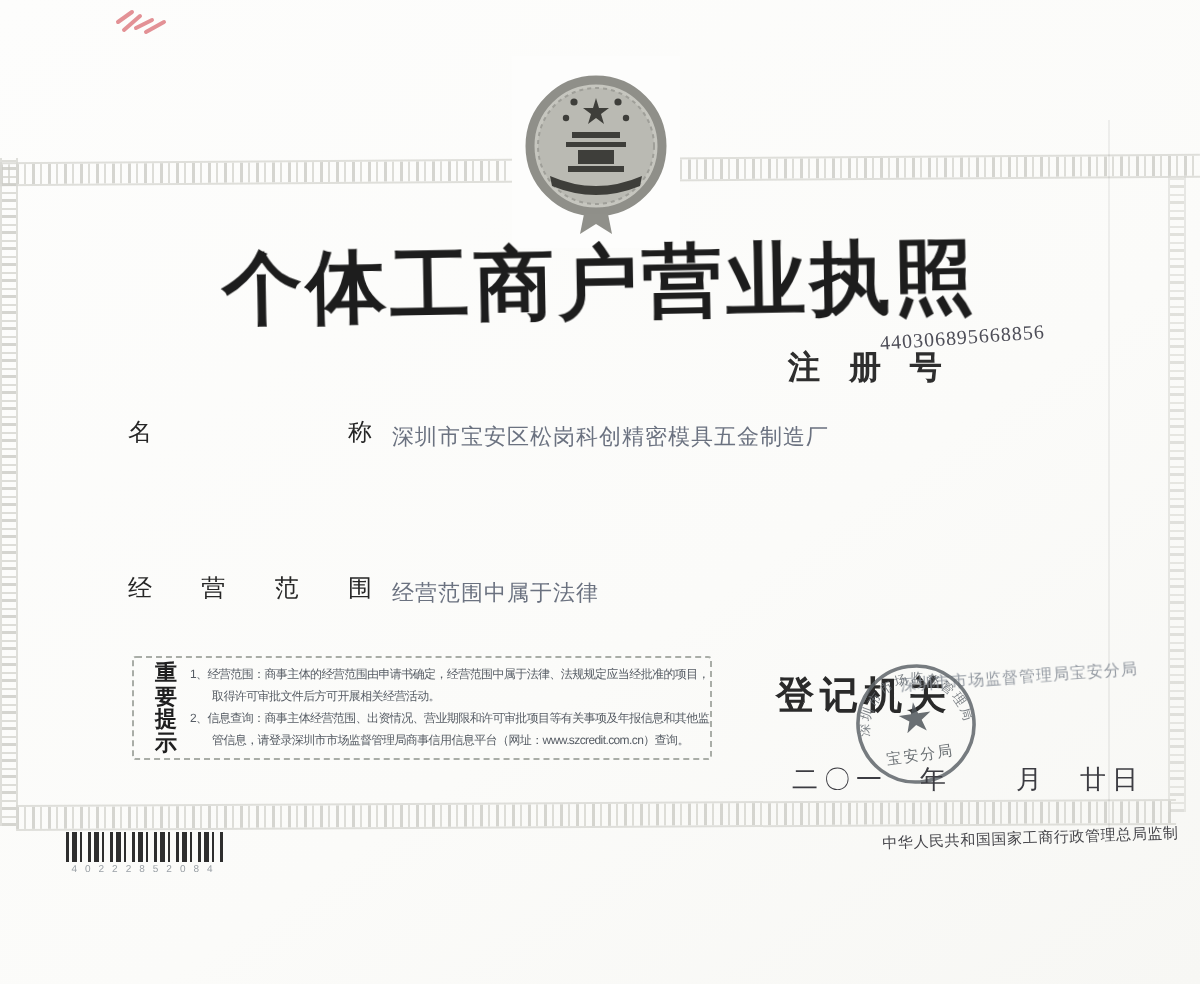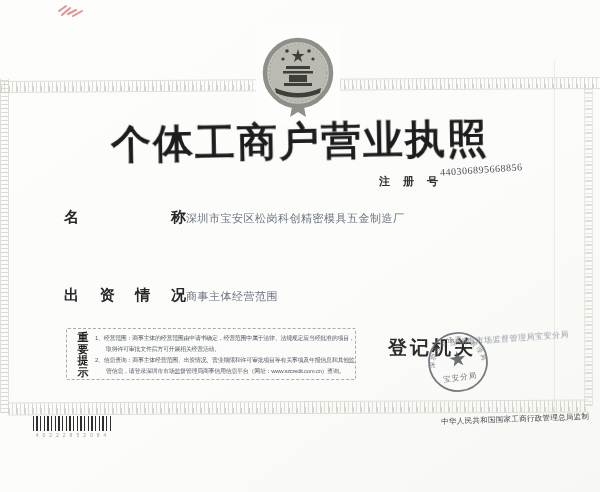--- a/index.html
+++ b/index.html
@@ -46,38 +46,38 @@
   .doc-title {
     position: absolute; left: 80px; top: 114px; width: 440px;
     text-align: center;
     font-size: 40px; font-weight: bold; color: #1d1d1d;
     letter-spacing: 2px;
     transform: rotate(-1deg);
     filter: blur(.2px);
   }
   .reg-row { position: absolute; left: 378px; top: 170px; }
   .reg-label {
-    position: absolute; left: 1px; top: 4px; font-size: 11px; font-weight: bold;
+    position: absolute; left: 16px; top: 4px; font-size: 16px; font-weight: bold;
     color: #2e2e2e; letter-spacing: 5px; white-space: nowrap;
   }
   .reg-number {
     position: absolute; left: 62px; top: -6px; font-family: "Liberation Serif", serif;
     font-size: 10px; color: #4e4e58; white-space: nowrap;
     transform: rotate(-4deg); letter-spacing: .5px;
   }
 
   .field-row { position: absolute; left: 64px; }
   .field-label {
     display: inline-block; width: 122px;
-    font-size: 15px; font-weight: bold; color: #262626;
+    font-size: 12px; font-weight: normal; color: #262626;
     text-align: justify; text-align-last: justify;
     vertical-align: top;
   }
   .field-value {
-    display: inline-block; padding-top: 3px;
+    display: inline-block; margin-left: 10px; padding-top: 3px;
     font-size: 11px; color: #6b7280; letter-spacing: .5px;
     width: 380px; vertical-align: top; white-space: nowrap;
     filter: blur(.15px);
   }
   .row-0 { top: 208px; } .row-1 { top: 234px; } .row-2 { top: 260px; } .row-3 { top: 286px; }
 
   .notice-box {
     position: absolute; left: 66px; top: 328px; width: 290px; height: 52px;
     border: 1px dashed #a9ada7; border-radius: 2px;
   }
@@ -167,21 +167,21 @@
 
   <div class="reg-row">
     <span class="reg-label">注 册 号</span>
     <span class="reg-number">440306895668856</span>
   </div>
 
   <div class="field-row row-0">
     <span class="field-label">名称</span><span class="field-value">深圳市宝安区松岗科创精密模具五金制造厂</span>
   </div>
   <div class="field-row row-3">
-    <span class="field-label">出资情况</span><span class="field-value">商事主体经营范围</span>
+    <span class="field-label">经营范围</span><span class="field-value">经营范围中属于法律</span>
   </div>
 
   <div class="notice-box">
     <div class="notice-side">
       <div>重</div>
       <div>要</div>
       <div>提</div>
       <div>示</div>
     </div>
     <div class="notice-lines">
@@ -200,19 +200,20 @@
       <path id="stamp-arc" d="M 18.5,50 A 24,24 0 1 1 65.5,50" fill="none"></path>
     </defs>
     <circle cx="42" cy="42" r="29" fill="none" stroke="#60666b" stroke-width="1.8"></circle>
     <polygon fill="#51575c" points="42,31 43.8,36.8 50,36.8 45.1,40.3 46.9,46 42,42.5 37.1,46 38.9,40.3 34,36.8 40.2,36.8"></polygon>
     <text font-size="6.5" fill="#666c72" letter-spacing="1" font-family="Liberation Sans, sans-serif">
       <textPath href="#stamp-arc" startOffset="50%" text-anchor="middle">深圳市市场监督管理局</textPath>
     </text>
     <text x="42" y="60" font-size="7.5" fill="#51575c" text-anchor="middle" letter-spacing="1" font-family="Liberation Sans, sans-serif">宝安分局</text>
   </svg>
 
+  <div class="date-line">二〇一　年　　月　廿日</div>
 
   <div class="barcode"></div>
   <div class="barcode-digits">40222852084</div>
 
   <div class="supervision">中华人民共和国国家工商行政管理总局监制</div>
 
 </div>
 
 </body></html>

